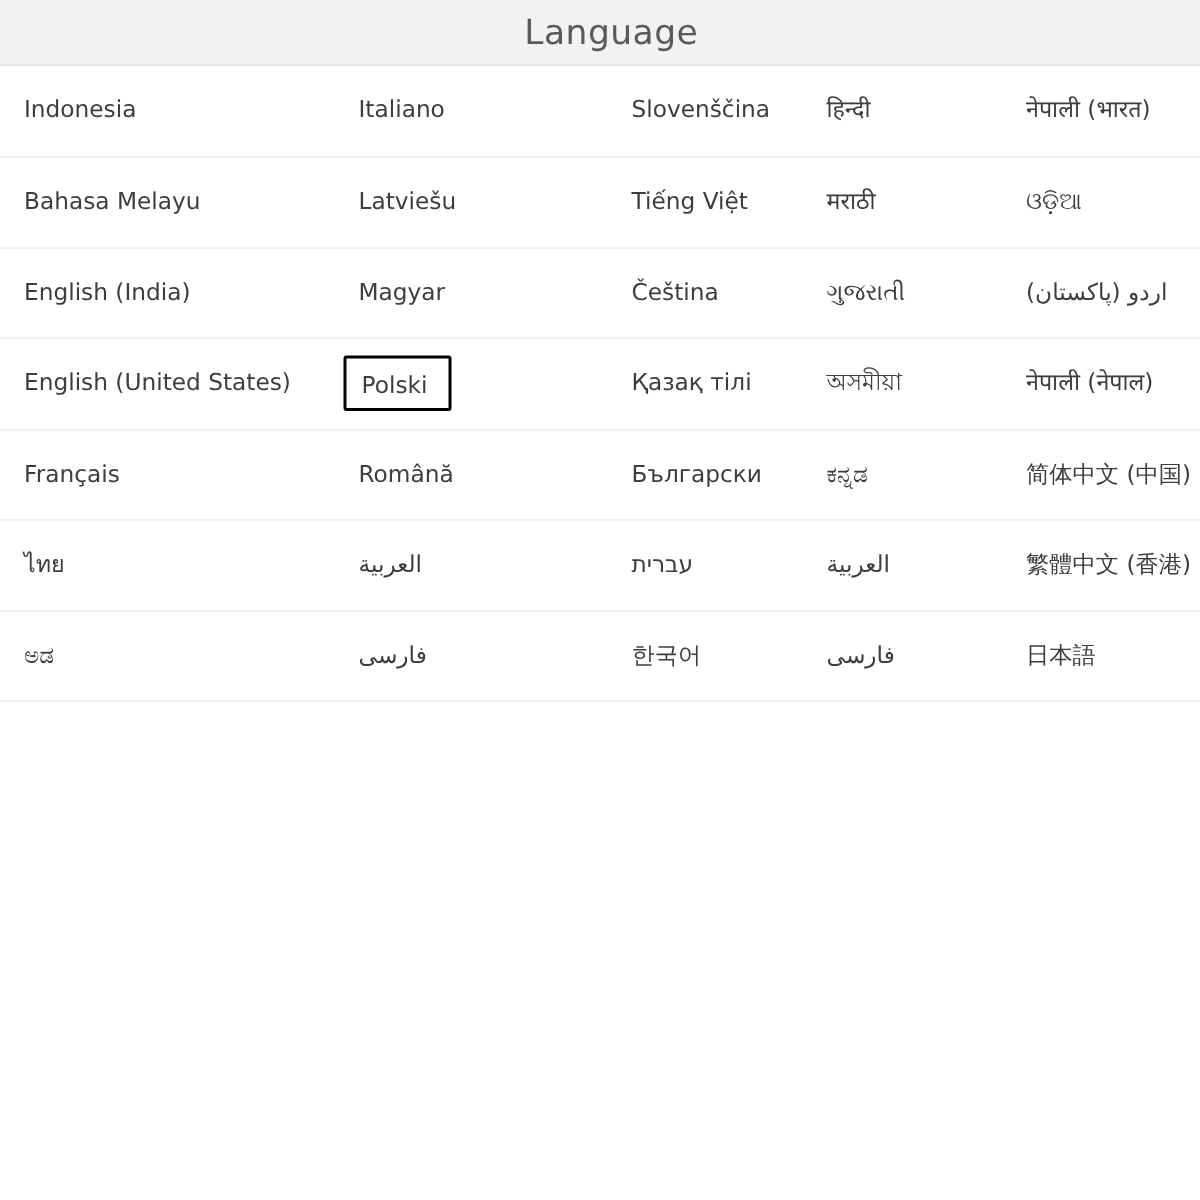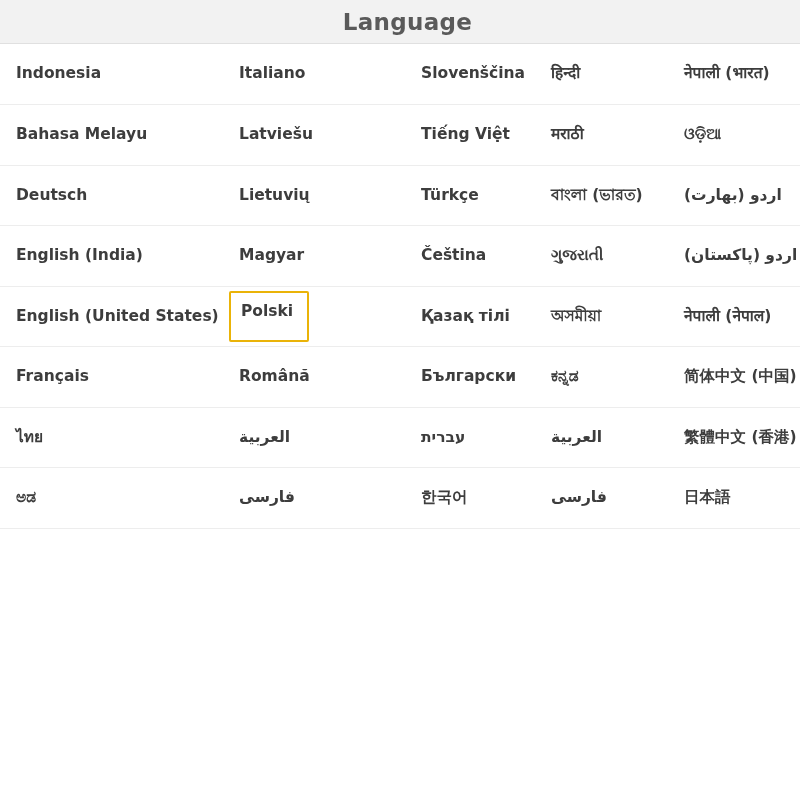--- a/index.html
+++ b/index.html
@@ -22,56 +22,56 @@
     height: 44px;
     background: #f2f2f2;
     display: flex;
     align-items: center;
     justify-content: center;
     border-bottom: 1px solid #e0e0e0;
   }
   .title-bar .title {
     font-size: 23px;
     color: #5a5a5a;
-    font-weight: 700;
+    font-weight: 400;
     letter-spacing: 0.3px;
     margin-left: 15px;
   }
   .lang-table {
     width: 100%;
     border-collapse: collapse;
     table-layout: fixed;
   }
   .lang-table tr {
     height: 60.5px;
   }
   .lang-table td {
     border-bottom: 1px solid #ededed;
     padding: 0 0 0 10px;
     vertical-align: middle;
     font-size: 15.5px;
     color: #3d3d3d;
-    font-weight: 700;
+    font-weight: 400;
     overflow: hidden;
     white-space: nowrap;
   }
   .lang-table td.col0 { width: 223px; }
   .lang-table td.col1 { width: 182px; }
   .lang-table td.col2 { width: 130px; }
   .lang-table td.col3 { width: 133px; }
   .lang-table td.col4 { width: 132px; }
   .cell-inner {
     display: inline-block;
     padding: 9px 8px 9px 6px;
     line-height: 1.25;
   }
   td.highlight .cell-inner {
-    border: 2px solid #eab308;
+    border: 2px solid #000000;
     border-radius: 2px;
-    padding: 9px 14px 19px 10px;
+    padding: 9px 14px 5px 10px;
     margin-left: -4px;
   }
   td.rtl .cell-inner {
     direction: rtl;
     text-align: right;
   }
 </style>
 </head>
 <body>
 
@@ -89,27 +89,20 @@
           <td class="col2"><span class="cell-inner">Slovenščina</span></td>
           <td class="col3"><span class="cell-inner">हिन्दी</span></td>
           <td class="col4"><span class="cell-inner">नेपाली (भारत)</span></td>
         </tr>
         <tr>
           <td class="col0"><span class="cell-inner">Bahasa Melayu</span></td>
           <td class="col1"><span class="cell-inner">Latviešu</span></td>
           <td class="col2"><span class="cell-inner">Tiếng Việt</span></td>
           <td class="col3"><span class="cell-inner">मराठी</span></td>
           <td class="col4"><span class="cell-inner">ଓଡ଼ିଆ</span></td>
-        </tr>
-        <tr>
-          <td class="col0"><span class="cell-inner">Deutsch</span></td>
-          <td class="col1"><span class="cell-inner">Lietuvių</span></td>
-          <td class="col2"><span class="cell-inner">Türkçe</span></td>
-          <td class="col3"><span class="cell-inner">বাংলা (ভারত)</span></td>
-          <td class="col4 rtl"><span class="cell-inner">اردو (بھارت)</span></td>
         </tr>
         <tr>
           <td class="col0"><span class="cell-inner">English (India)</span></td>
           <td class="col1"><span class="cell-inner">Magyar</span></td>
           <td class="col2"><span class="cell-inner">Čeština</span></td>
           <td class="col3"><span class="cell-inner">ગુજરાતી</span></td>
           <td class="col4 rtl"><span class="cell-inner">اردو (پاکستان)</span></td>
         </tr>
         <tr>
           <td class="col0"><span class="cell-inner">English (United States)</span></td>

